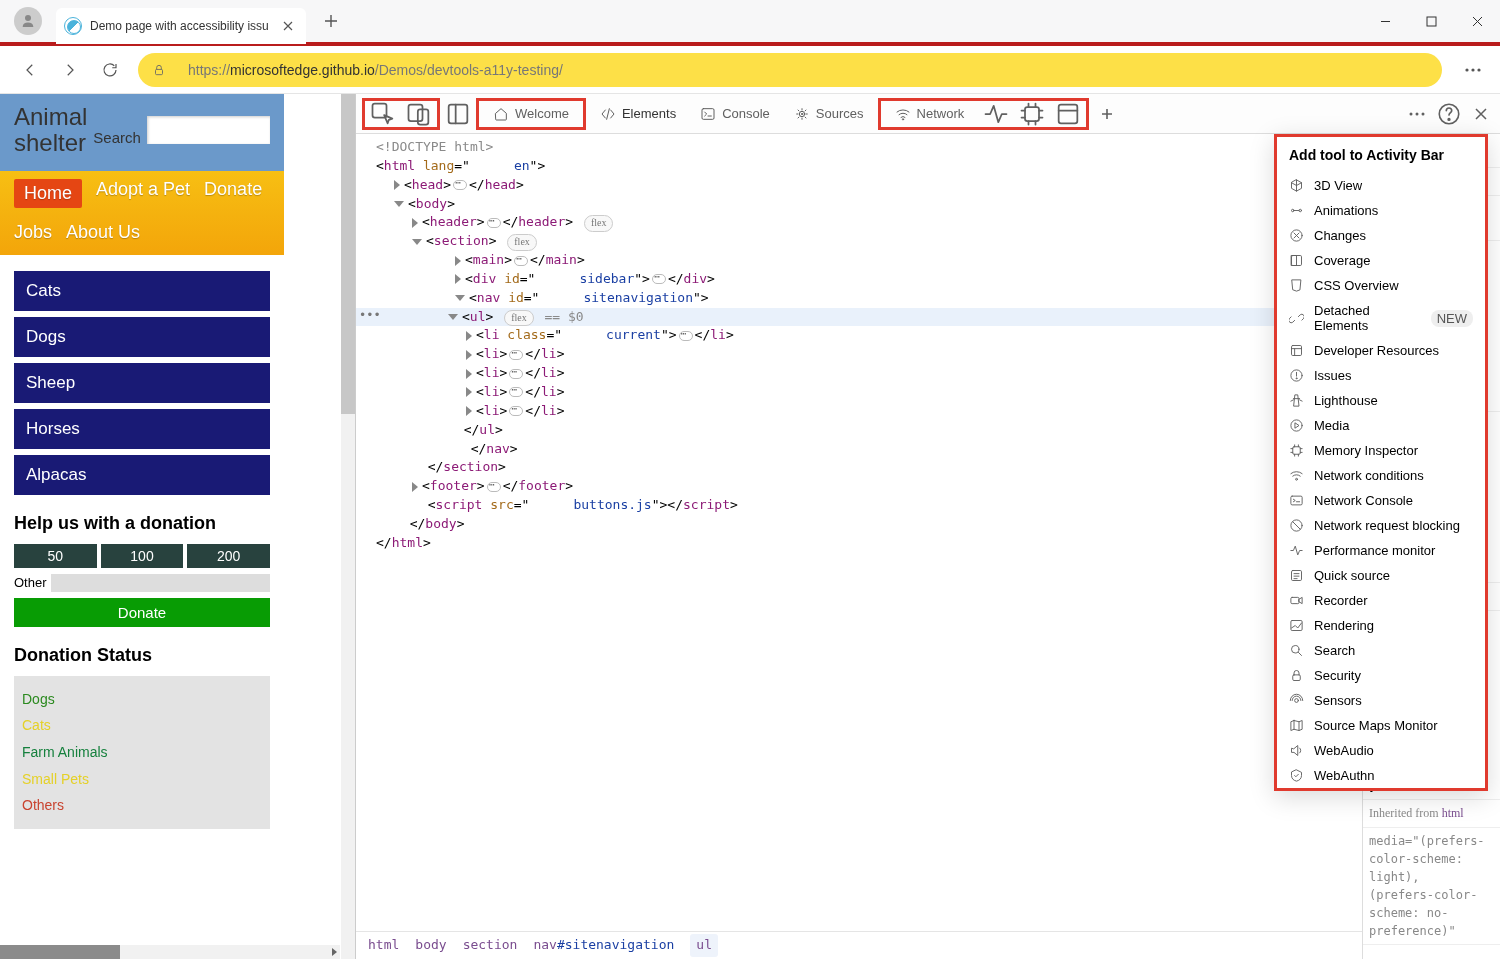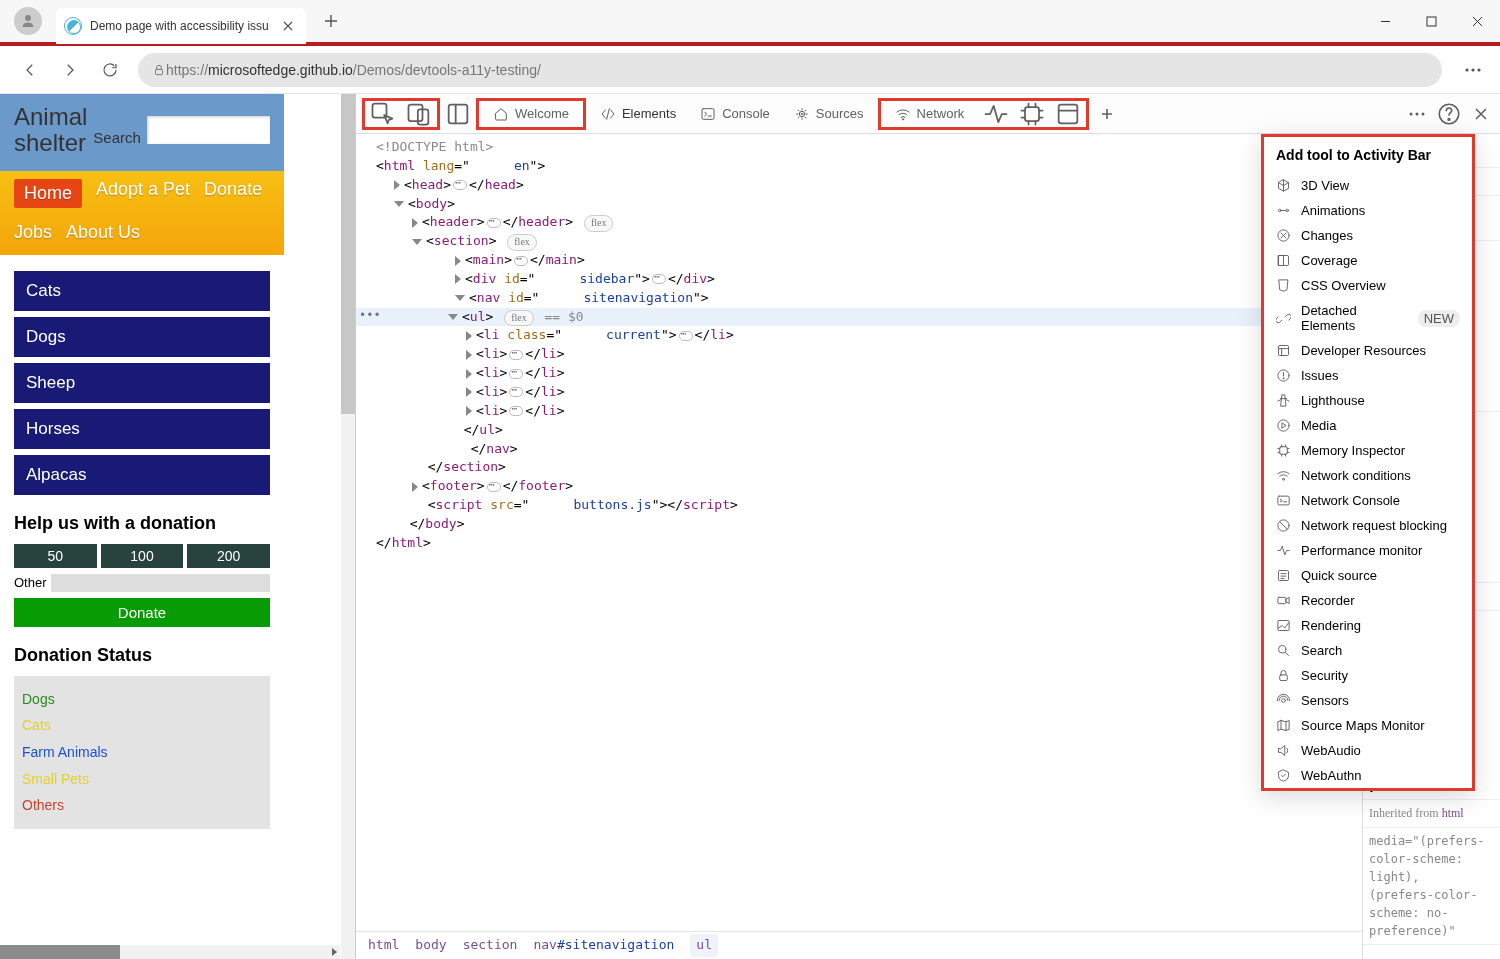--- a/index.html
+++ b/index.html
@@ -16,21 +16,21 @@
   .tab-close { width:16px;height:16px;display:flex;align-items:center;justify-content:center;cursor:pointer;}
   .tab-close svg{width:10px;height:10px;}
   .new-tab { width:30px;height:30px; display:flex;align-items:center;justify-content:center;margin-left:10px; cursor:pointer;}
   .sysbtns { margin-left:auto; display:flex; }
   .sysbtn { width:46px; height:46px; display:flex; align-items:center; justify-content:center; cursor:pointer;}
   .sysbtn svg { width:11px; height:11px; }
   
   .addrbar { height:48px; background:#fff; display:flex; align-items:center; padding:0 12px; gap:4px; border-bottom:1px solid #e5e5e5;}
   .navbtn { width:36px; height:36px; border-radius:6px; display:flex; align-items:center; justify-content:center; cursor:pointer;}
   .navbtn svg { width:18px; height:18px; stroke:#555; fill:none; stroke-width:1.6;}
-  .url-field { flex:1; height:34px; background:#e5e5e5; border-radius:18px; display:flex; align-items:center; padding:0 14px; margin:0 6px; gap:0;}
+  .url-field { flex:1; height:34px; background:#fde047; border-radius:18px; display:flex; align-items:center; padding:0 14px; margin:0 6px; gap:22px;}
   .lock{width:14px;height:14px;}
   .url-text { font-size:14px; color:#777; }
   .url-text .dark{ color:#333;}
   .kebab { width:30px;height:30px; display:flex; align-items:center; justify-content:center; margin-left:6px; cursor:pointer;}
   
   
   .workspace { display:flex; height: calc(959px - 46px - 48px); }
   .page { width:356px; background:#fff; position:relative; overflow:hidden; border-right:1px solid #ccc;}
   .page-inner{ width:284px; }
   .page-hdr { background:#6b99ca; padding:10px 14px 14px; display:flex; align-items:center; gap:6px;}
@@ -43,21 +43,21 @@
   .sidebar{ padding:16px 14px;}
   .side-item{ background:#191a75; color:#fff; padding:10px 12px; margin-bottom:6px; font-size:17px; cursor:pointer;}
   .h2{ font-weight:700; margin:18px 0 10px; font-size:18px;}
   .don-row{ display:flex; gap:4px;}
   .don-btn{ flex:1; background:#28423e; color:#fff; text-align:center; padding:4px 0; cursor:pointer; font-size:14px;}
   .other-row{ display:flex; margin-top:6px; align-items:center; gap:4px;}
   .other-input{ flex:1; height:18px; background:#ddd;}
   .donate-btn{ background:#089c04; color:#fff; text-align:center; padding:6px 0; margin-top:6px; cursor:pointer; font-size:15px;}
   .status-box{ background:#e3e3e3; padding:10px 8px; margin-top:8px; font-size:14px; line-height:1.9;}
   .status-box div{cursor:default;}
-  .c-green{color:#2b8a1f;} .c-yellow{color:#e5d128;} .c-red{color:#1d4ed8;} .c-other{color:#c9432f;}
+  .c-green{color:#2b8a1f;} .c-yellow{color:#e5d128;} .c-red{color:#15803d;} .c-other{color:#c9432f;}
   .page-scroll{position:absolute; right:0; top:0; width:14px; height:100%; background:#f1f1f1;}
   .page-thumb{position:absolute; right:0; top:0; width:14px; height:320px; background:#c7c7c7;}
   .page-hscroll{position:absolute;left:0;bottom:0;height:14px;width:340px; background:#f1f1f1;}
   .page-hthumb{position:absolute;left:0;bottom:0;height:14px;width:120px;background:#8b8b8b;}
   .page-hright{position:absolute;right:14px;bottom:0;width:14px;height:14px;display:flex;align-items:center;justify-content:center;}
   
   
   .devtools{ flex:1; display:flex; flex-direction:column; font-family: "Segoe UI", sans-serif;}
   .dt-tabs{ height:40px; display:flex; align-items:center; border-bottom:1px solid #ddd; gap:4px; padding:0 6px; background:#fdfdfd;}
   .dt-grp{ display:flex; align-items:center; height:32px; gap:8px; }
@@ -93,21 +93,21 @@
   .sp-tabs{ height:34px; display:flex; align-items:center; border-bottom:1px solid #eee; font-family:"Segoe UI"; font-size:13px;}
   .sp-tab{ padding:0 11px; height:34px; display:flex; align-items:center; color:#555; cursor:pointer;}
   .sp-tab.active{ border-bottom:2px solid #0a7cff; color:#222;}
   .sp-filter{ height:28px; border-bottom:1px solid #eee; padding:4px 8px; color:#888;}
   .rule{ padding:4px 6px; border-bottom:1px solid #eee; line-height:1.5; overflow:hidden;}
   .selector{color:#b34a8b;} .itl{font-style:italic;color:#7a4796;}
   .chk{display:inline-block;width:11px;height:11px;border:1px solid #aaa;margin-right:4px;vertical-align:middle;}
   .inh{ color:#8a8a8a; padding:6px 6px; border-bottom:1px solid #eee; font-family:"Segoe UI";}
   
   
-  .dropdown{ position:absolute; right:25px; top:134px; width:214px; background:#fff; border:3px solid #e03a2e; box-shadow:0 6px 24px rgba(0,0,0,0.15); z-index:100; font-size:13px;}
+  .dropdown{ position:absolute; right:12px; top:134px; width:214px; background:#fff; border:3px solid #e03a2e; box-shadow:0 6px 24px rgba(0,0,0,0.15); z-index:100; font-size:13px;}
   .dd-title{ font-weight:600; padding:10px 12px; font-size:14px;}
   .dd-item{ display:flex; align-items:center; gap:10px; padding:5px 12px; cursor:pointer;}
   .dd-item svg{ width:15px; height:15px; flex-shrink:0;}
   .dd-badge{ font-size:13px; background:#eee; border-radius:8px; padding:1px 6px; color:#555; margin-left:auto;}
   
   svg.stroke path, svg.stroke circle, svg.stroke rect, svg.stroke line, svg.stroke polyline { fill:none; stroke:#606060; stroke-width:1.5; stroke-linecap:round; stroke-linejoin:round;}
 </style>
 </head>
 <body>
 

